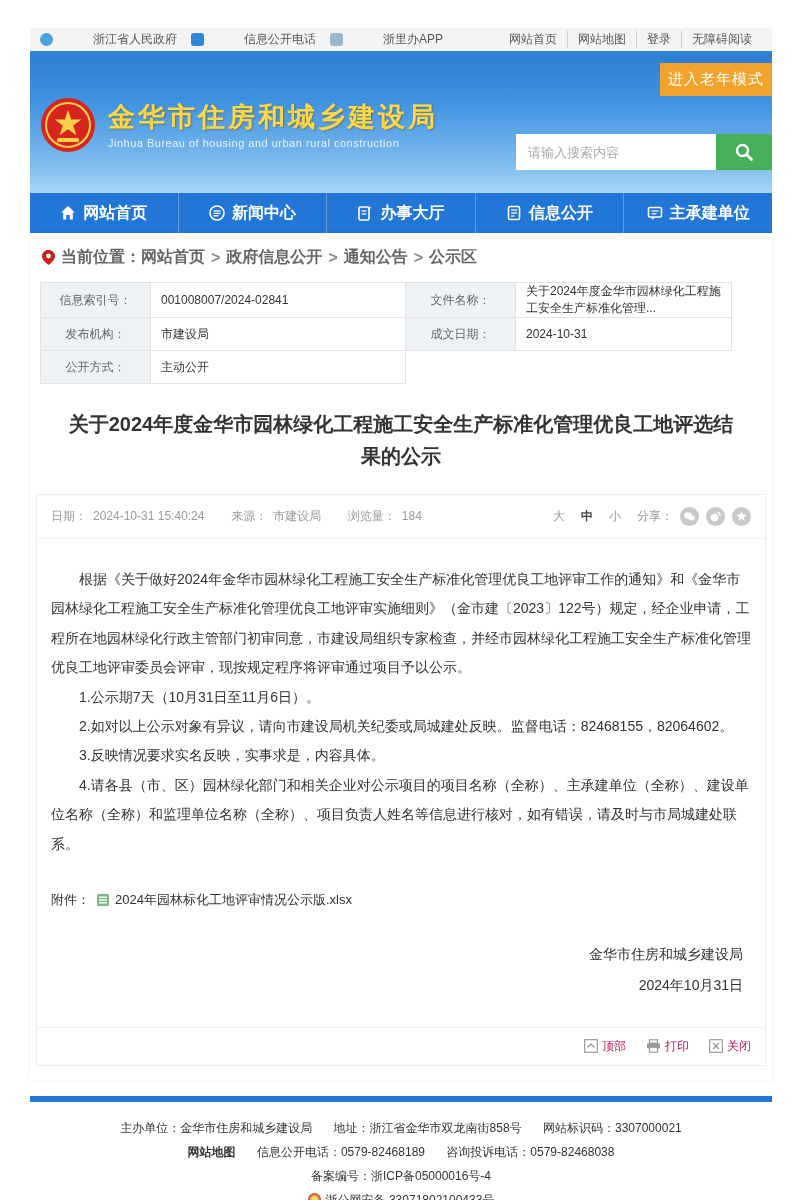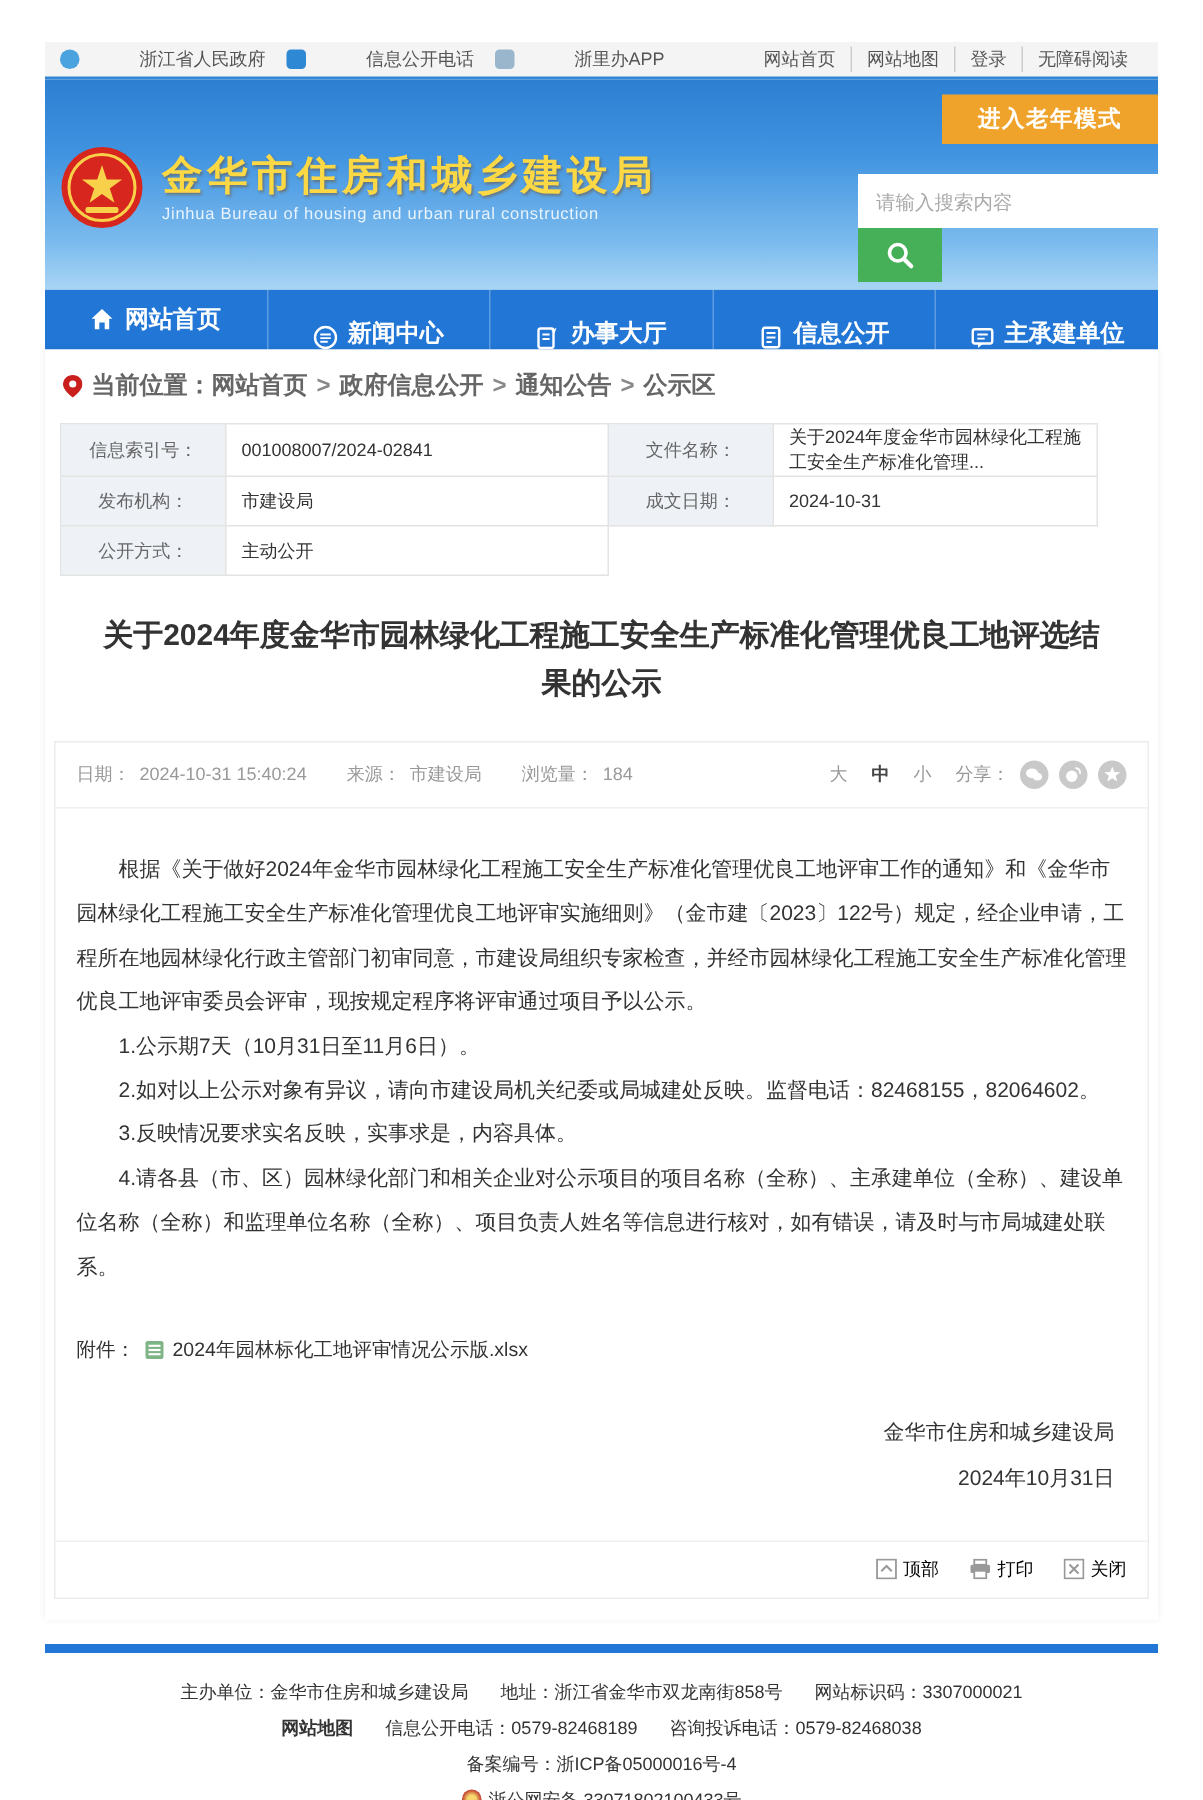--- a/index.html
+++ b/index.html
@@ -26,48 +26,48 @@
   .topbar-right .rlink { cursor:pointer; padding:0 10px; }
   .topbar-right .rlink + .rlink { border-left:1px solid #ccc; }
 
   
   .banner {
     position:relative; height:140px;
     background:linear-gradient(180deg,#2d7fd2 0%,#3f93e0 35%,#7cbbee 78%,#a9d5f5 100%);
   }
   .elder-btn {
     position:absolute; top:10px; right:0; background:#f0a32a; color:#fff;
-    font-size:15px; font-weight:bold; padding:7px 24px; cursor:pointer; letter-spacing:1px;
+    font-size:15px; font-weight:normal; padding:7px 8px; cursor:pointer; letter-spacing:1px;
   }
   .logo-wrap { position:absolute; left:10px; top:44px; display:flex; align-items:center; }
   .emblem { width:56px; height:56px; margin-right:12px; }
   .site-name {
     font-size:27px; font-weight:bold; color:#fcd844; letter-spacing:3px;
     text-shadow:1px 1px 2px rgba(120,60,0,.45); line-height:1.2;
   }
   .site-name-en { font-size:11px; color:rgba(255,255,255,.85); letter-spacing:.5px; margin-top:3px; }
-  .search-box { position:absolute; right:0; top:63px; display:flex;flex-direction:column; }
+  .search-box { position:absolute; right:0; top:81px; display:flex; }
   .search-input {
     width:200px; height:36px; border:none; outline:none; padding:0 12px;
     font-size:13px; color:#333; background:#fff;
     font-family:"Liberation Sans","DejaVu Sans",sans-serif;
   }
   .search-input::placeholder { color:#aaa; }
   .search-btn {
     width:56px; height:36px; background:#45b058; border:none; cursor:pointer;
     display:flex; align-items:center; justify-content:center;
   }
 
   
   .nav { display:flex; background:#2176d6; height:40px; }
   .nav-item {
     flex:1; display:flex; align-items:center; justify-content:center;
     color:#fff; font-size:16px; font-weight:bold; cursor:pointer;
   }
-  .nav-item + .nav-item { border-left:1px solid rgba(255,255,255,.28);align-items:flex-end; }
+  .nav-item + .nav-item { border-left:1px solid rgba(255,255,255,.28); }
   .nav-item svg { margin-right:7px; }
 
   
   .main-card { background:#fff; box-shadow:0 0 5px rgba(0,0,0,.07); padding-bottom:14px; }
 
   .crumb {
     display:flex; align-items:center; font-size:16px; color:#666;
     padding:14px 12px 10px;
     font-weight:bold;
   }
@@ -103,21 +103,21 @@
   }
 
   .body-text { padding:26px 14px 10px; font-size:14px; color:#333; line-height:2.1; }
   .body-text p { text-indent:2em; }
   .attachment { display:flex; align-items:center; padding:22px 14px 0; font-size:13px; color:#333; }
   .attachment a { color:#333; text-decoration:none; cursor:pointer; margin-left:2px; }
   .attachment svg { margin:0 3px 0 6px; }
   .signature { text-align:right; padding:30px 22px 26px; font-size:14px; color:#333; line-height:2.2; }
   .art-toolbar {
     display:flex; justify-content:flex-end; align-items:center; gap:20px;
-    padding:10px 14px; border-top:1px solid #f0f0f0; font-size:12px; color:#000000;
+    padding:10px 14px; border-top:1px solid #f0f0f0; font-size:12px; color:#be185d;
   }
   .tool { display:flex; align-items:center; cursor:pointer; }
   .tool svg { margin-right:4px; }
 
   
   .footer-sep { height:6px; background:#2176d6; margin-top:16px; }
   .footer { text-align:center; font-size:12px; color:#333; padding-top:14px; line-height:2; }
   .footer .gap { display:inline-block; width:18px; }
   .footer b { cursor:pointer; }
   .beian-row { display:inline-flex; align-items:center; }

